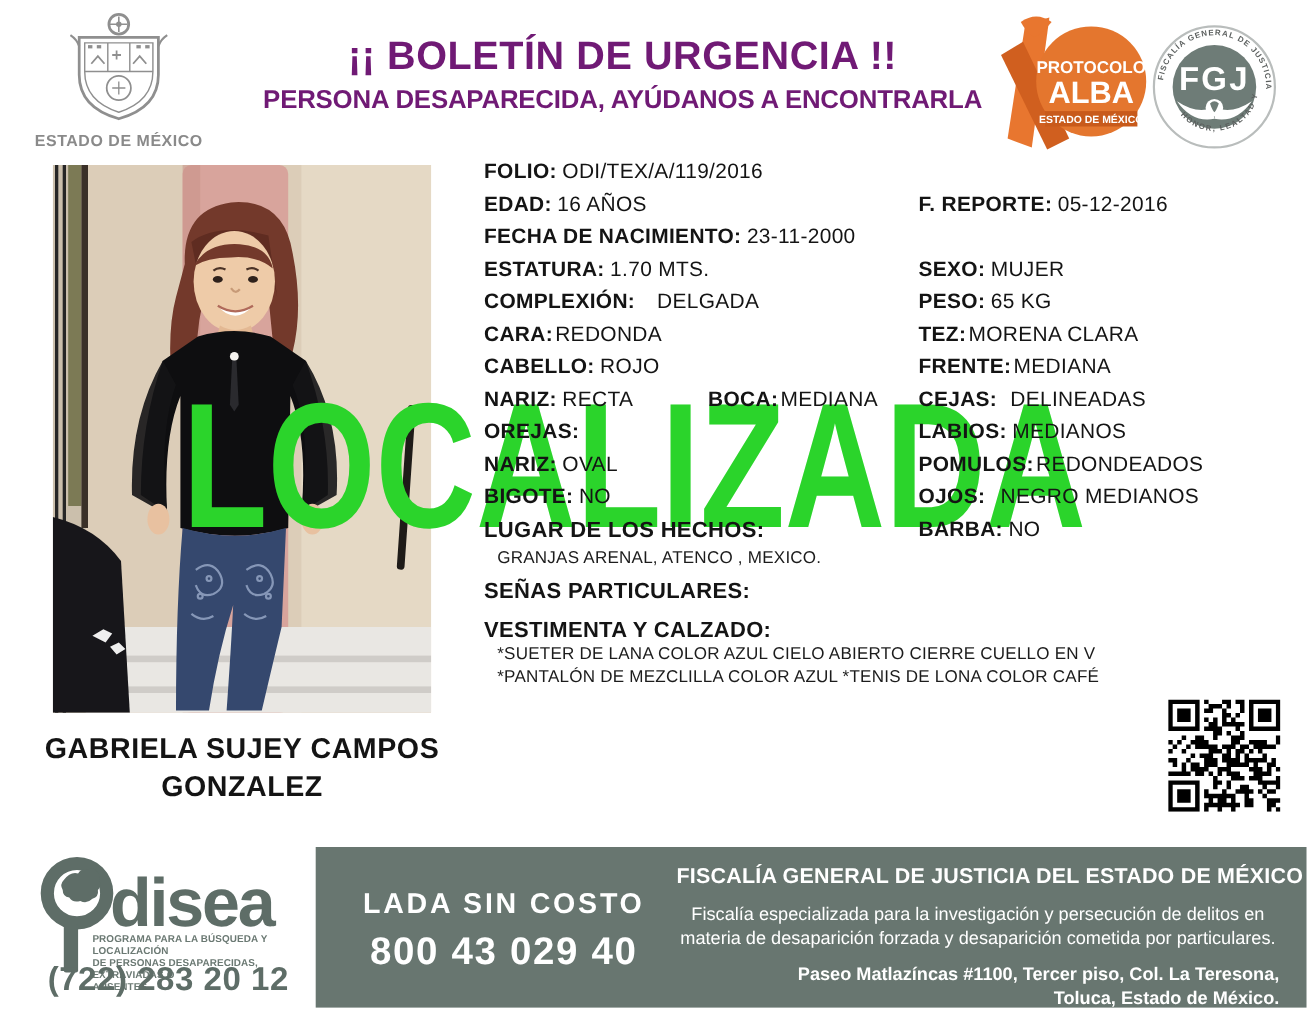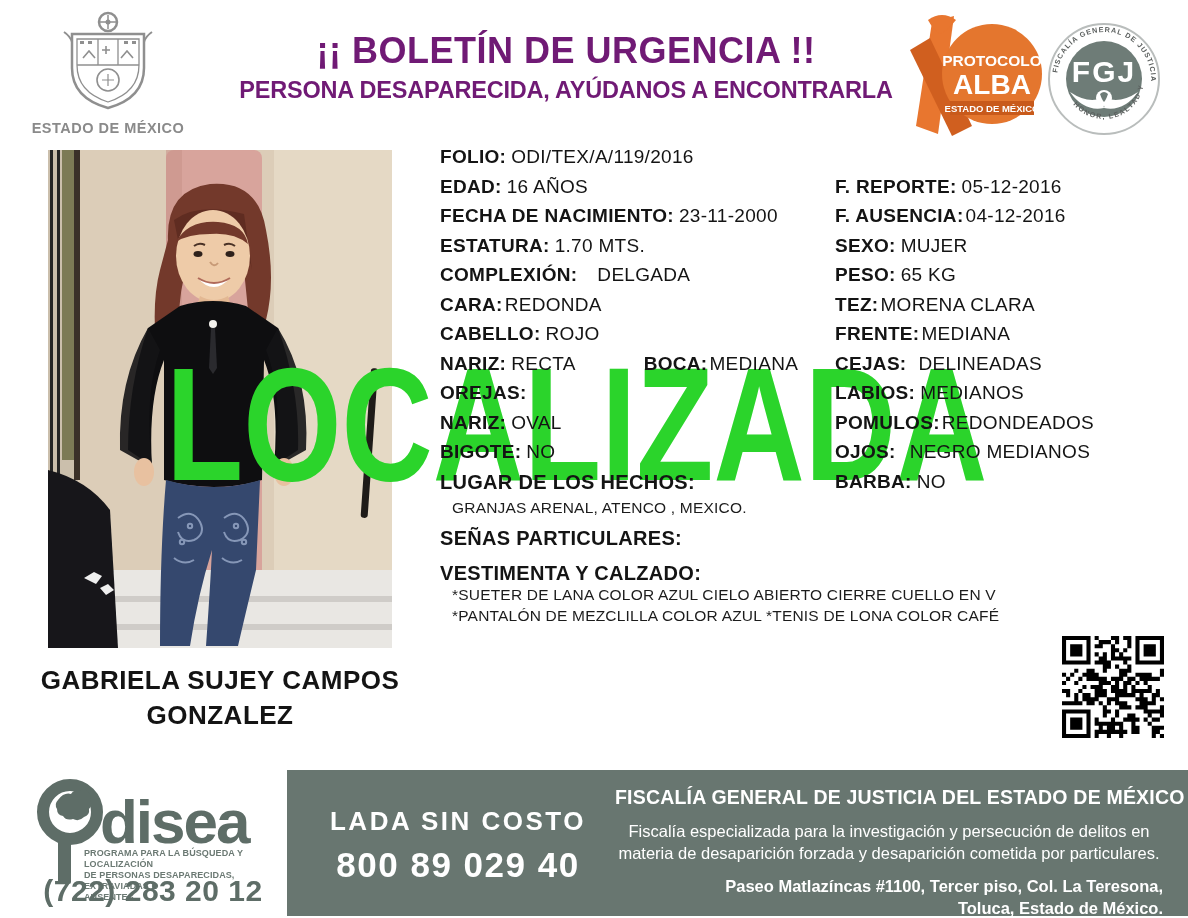--- a/index.html
+++ b/index.html
@@ -255,24 +255,20 @@
     </div>
     <div class="frow" style="top:295px">
       <span class="flabel">BIGOTE:</span>
       <span class="fvalue">NO</span>
     </div>
 
     <div class="frow right" style="top:30px">
       <span class="flabel">F. REPORTE:</span>
       <span class="fvalue">05-12-2016</span>
     </div>
-    <div class="frow right" style="top:59px">
-      <span class="flabel">F. AUSENCIA:</span>
-      <span class="fvalue" style="margin-left:2px">04-12-2016</span>
-    </div>
     <div class="frow right" style="top:89px">
       <span class="flabel">SEXO:</span>
       <span class="fvalue">MUJER</span>
     </div>
     <div class="frow right" style="top:118px">
       <span class="flabel">PESO:</span>
       <span class="fvalue">65 KG</span>
     </div>
     <div class="frow right" style="top:148px">
       <span class="flabel">TEZ:</span>
@@ -311,21 +307,21 @@
     <div class="sec-value" id="vest-value" style="top:438px">*SUETER DE LANA COLOR  AZUL CIELO ABIERTO CIERRE  CUELLO EN V *PANTALÓN DE MEZCLILLA COLOR AZUL *TENIS DE LONA COLOR CAFÉ</div>
   </div>
 
   <svg id="qr" viewBox="0 0 100 100">
       <path d="M32 0h4v4h-4zM48 0h4v4h-4zM52 0h4v4h-4zM60 0h4v4h-4zM64 0h4v4h-4zM36 4h4v4h-4zM40 4h4v4h-4zM44 4h4v4h-4zM52 4h4v4h-4zM64 4h4v4h-4zM32 8h4v4h-4zM36 8h4v4h-4zM48 8h4v4h-4zM64 8h4v4h-4zM48 12h4v4h-4zM52 12h4v4h-4zM60 12h4v4h-4zM32 16h4v4h-4zM40 16h4v4h-4zM48 16h4v4h-4zM56 16h4v4h-4zM36 20h4v4h-4zM40 20h4v4h-4zM48 20h4v4h-4zM52 20h4v4h-4zM56 20h4v4h-4zM60 20h4v4h-4zM64 20h4v4h-4zM32 24h4v4h-4zM36 24h4v4h-4zM40 24h4v4h-4zM44 24h4v4h-4zM60 24h4v4h-4zM40 28h4v4h-4zM44 28h4v4h-4zM52 28h4v4h-4zM64 28h4v4h-4zM12 32h4v4h-4zM24 32h4v4h-4zM28 32h4v4h-4zM40 32h4v4h-4zM56 32h4v4h-4zM60 32h4v4h-4zM64 32h4v4h-4zM96 32h4v4h-4zM0 36h4v4h-4zM8 36h4v4h-4zM20 36h4v4h-4zM24 36h4v4h-4zM28 36h4v4h-4zM32 36h4v4h-4zM56 36h4v4h-4zM60 36h4v4h-4zM72 36h4v4h-4zM76 36h4v4h-4zM80 36h4v4h-4zM84 36h4v4h-4zM96 36h4v4h-4zM4 40h4v4h-4zM16 40h4v4h-4zM24 40h4v4h-4zM28 40h4v4h-4zM32 40h4v4h-4zM36 40h4v4h-4zM40 40h4v4h-4zM48 40h4v4h-4zM52 40h4v4h-4zM56 40h4v4h-4zM64 40h4v4h-4zM68 40h4v4h-4zM76 40h4v4h-4zM80 40h4v4h-4zM84 40h4v4h-4zM88 40h4v4h-4zM92 40h4v4h-4zM0 44h4v4h-4zM12 44h4v4h-4zM36 44h4v4h-4zM40 44h4v4h-4zM44 44h4v4h-4zM52 44h4v4h-4zM60 44h4v4h-4zM64 44h4v4h-4zM72 44h4v4h-4zM80 44h4v4h-4zM20 48h4v4h-4zM28 48h4v4h-4zM32 48h4v4h-4zM36 48h4v4h-4zM48 48h4v4h-4zM52 48h4v4h-4zM60 48h4v4h-4zM68 48h4v4h-4zM84 48h4v4h-4zM0 52h4v4h-4zM4 52h4v4h-4zM16 52h4v4h-4zM32 52h4v4h-4zM36 52h4v4h-4zM40 52h4v4h-4zM48 52h4v4h-4zM52 52h4v4h-4zM56 52h4v4h-4zM60 52h4v4h-4zM68 52h4v4h-4zM72 52h4v4h-4zM76 52h4v4h-4zM80 52h4v4h-4zM84 52h4v4h-4zM92 52h4v4h-4zM4 56h4v4h-4zM12 56h4v4h-4zM20 56h4v4h-4zM24 56h4v4h-4zM32 56h4v4h-4zM36 56h4v4h-4zM40 56h4v4h-4zM52 56h4v4h-4zM56 56h4v4h-4zM60 56h4v4h-4zM64 56h4v4h-4zM68 56h4v4h-4zM76 56h4v4h-4zM88 56h4v4h-4zM92 56h4v4h-4zM12 60h4v4h-4zM20 60h4v4h-4zM24 60h4v4h-4zM28 60h4v4h-4zM32 60h4v4h-4zM44 60h4v4h-4zM48 60h4v4h-4zM52 60h4v4h-4zM72 60h4v4h-4zM76 60h4v4h-4zM80 60h4v4h-4zM88 60h4v4h-4zM96 60h4v4h-4zM0 64h4v4h-4zM4 64h4v4h-4zM8 64h4v4h-4zM12 64h4v4h-4zM16 64h4v4h-4zM24 64h4v4h-4zM28 64h4v4h-4zM36 64h4v4h-4zM44 64h4v4h-4zM52 64h4v4h-4zM56 64h4v4h-4zM60 64h4v4h-4zM76 64h4v4h-4zM80 64h4v4h-4zM84 64h4v4h-4zM88 64h4v4h-4zM40 68h4v4h-4zM56 68h4v4h-4zM60 68h4v4h-4zM64 68h4v4h-4zM72 68h4v4h-4zM76 68h4v4h-4zM80 68h4v4h-4zM96 68h4v4h-4zM40 72h4v4h-4zM44 72h4v4h-4zM52 72h4v4h-4zM80 72h4v4h-4zM84 72h4v4h-4zM88 72h4v4h-4zM92 72h4v4h-4zM96 72h4v4h-4zM40 76h4v4h-4zM52 76h4v4h-4zM64 76h4v4h-4zM68 76h4v4h-4zM84 76h4v4h-4zM96 76h4v4h-4zM32 80h4v4h-4zM48 80h4v4h-4zM60 80h4v4h-4zM64 80h4v4h-4zM68 80h4v4h-4zM72 80h4v4h-4zM80 80h4v4h-4zM88 80h4v4h-4zM92 80h4v4h-4zM32 84h4v4h-4zM36 84h4v4h-4zM40 84h4v4h-4zM44 84h4v4h-4zM48 84h4v4h-4zM52 84h4v4h-4zM56 84h4v4h-4zM68 84h4v4h-4zM84 84h4v4h-4zM36 88h4v4h-4zM44 88h4v4h-4zM48 88h4v4h-4zM56 88h4v4h-4zM68 88h4v4h-4zM72 88h4v4h-4zM88 88h4v4h-4zM92 88h4v4h-4zM96 88h4v4h-4zM32 92h4v4h-4zM36 92h4v4h-4zM40 92h4v4h-4zM44 92h4v4h-4zM48 92h4v4h-4zM52 92h4v4h-4zM56 92h4v4h-4zM60 92h4v4h-4zM68 92h4v4h-4zM72 92h4v4h-4zM88 92h4v4h-4zM92 92h4v4h-4zM32 96h4v4h-4zM44 96h4v4h-4zM56 96h4v4h-4zM88 96h4v4h-4zM96 96h4v4h-4zM0 0h28v28h-28zM4 4h20v20h-20zM8 8h12v12h-12zM72 0h28v28h-28zM76 4h20v20h-20zM80 8h12v12h-12zM0 72h28v28h-28zM4 76h20v20h-20zM8 80h12v12h-12z" fill="#000" fill-rule="evenodd"></path>
     </svg>
 
   <div id="footer-band">
     <div id="lada-block">
       <div id="lada-label">LADA SIN COSTO</div>
-      <div id="lada-number">800 89 029 40</div>
+      <div id="lada-number">800 43 029 40</div>
     </div>
     <div id="fiscalia-block">
       <div id="fiscalia-title">FISCALÍA GENERAL DE JUSTICIA DEL ESTADO DE MÉXICO</div>
       <div id="fiscalia-desc">Fiscalía especializada para la investigación y persecución de delitos en materia de desaparición forzada y desaparición cometida por particulares.</div>
       <div id="fiscalia-addr">
         <div>Paseo Matlazíncas #1100, Tercer piso, Col. La Teresona,</div>
         <div>Toluca, Estado de México.</div>
       </div>
     </div>
   </div>

